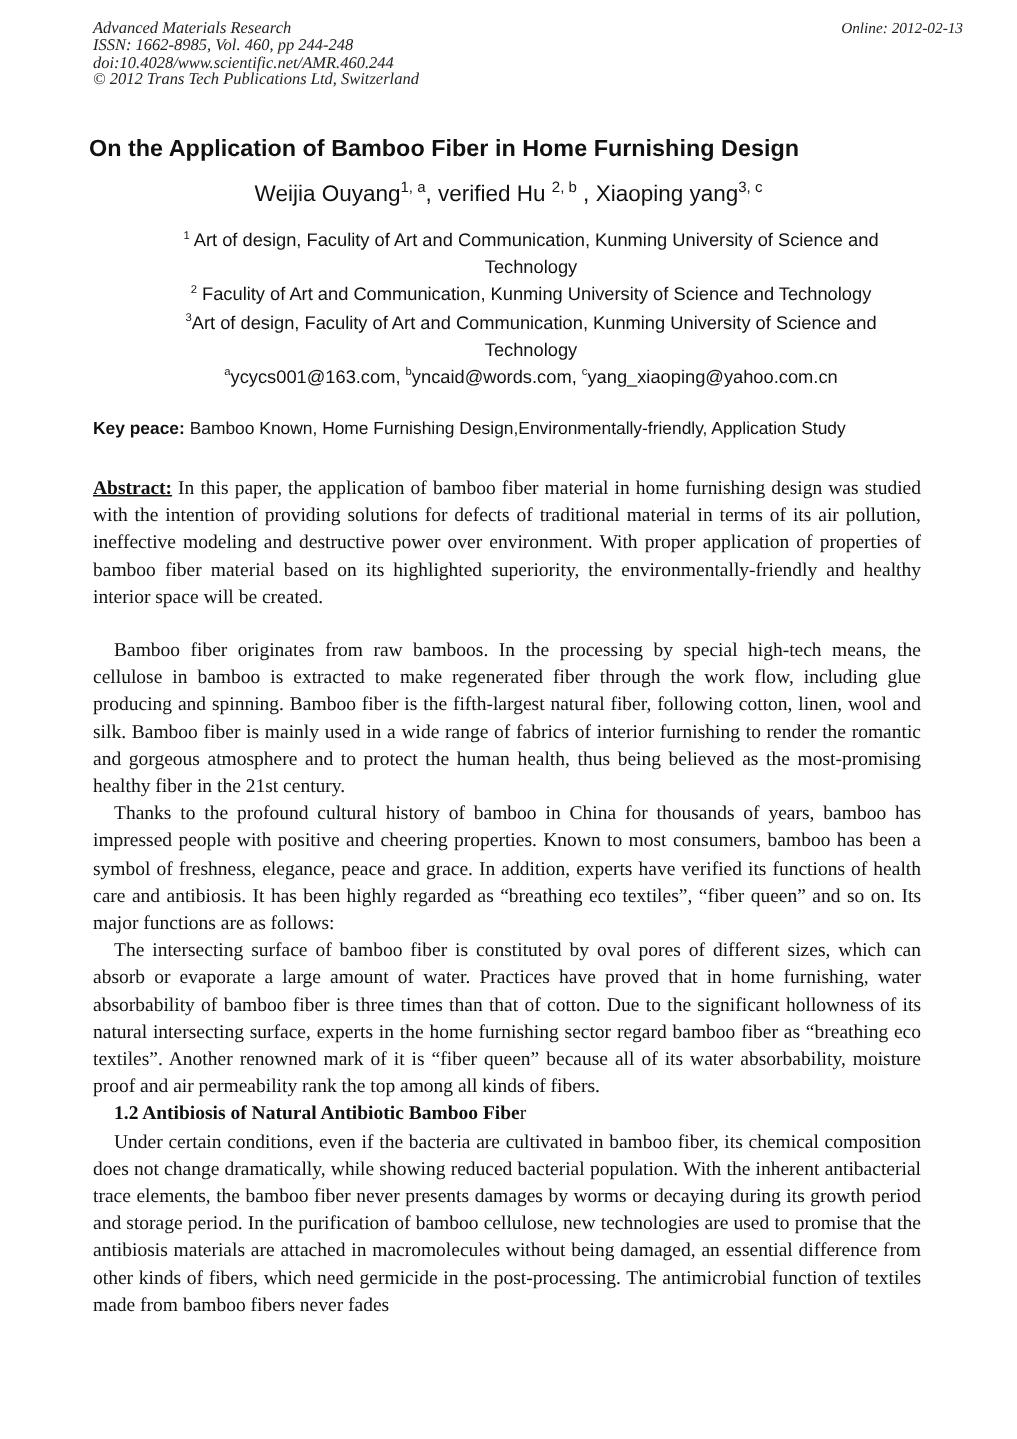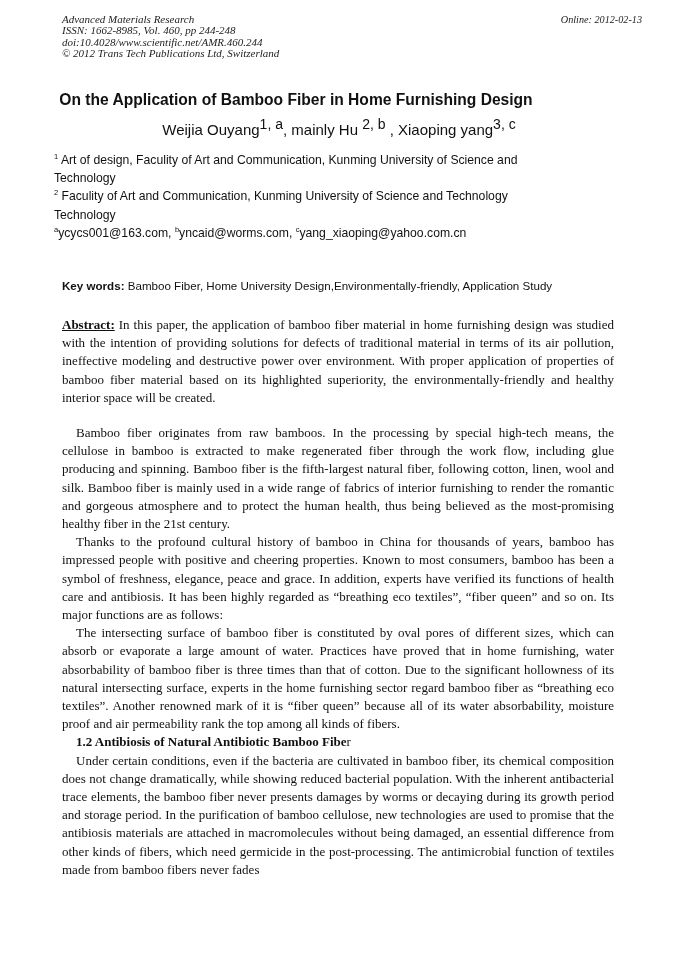--- a/index.html
+++ b/index.html
@@ -1,22 +1,22 @@
 <!DOCTYPE html>
 <html><head>
 <meta charset="utf-8">
 <style>
   html, body { margin: 0; padding: 0; background: #ffffff; }
   body { width: 678px; height: 959px; position: relative; overflow: hidden; color: #111; }
   .hdr { position: absolute; left: 62px; top: 14px; font-family: "Liberation Serif", serif; font-style: italic; font-size: 11px; line-height: 11.4px; color: #222; }
   .hdr-right { position: absolute; right: 36px; top: 14px; font-family: "Liberation Serif", serif; font-style: italic; font-size: 10.2px; line-height: 11.4px; color: #222; }
   .title { position: absolute; left: 0; width: 592px; top: 91px; text-align: center; font-family: "Liberation Sans", sans-serif; font-weight: bold; font-size: 15.6px; line-height: 18px; }
   .authors { position: absolute; left: 0; width: 678px; top: 120px; text-align: center; font-family: "Liberation Sans", sans-serif; font-size: 15px; line-height: 20px; }
-  .authors sup { font-size: 14px; vertical-align: 6px; line-height: 0; }
-  .affils { position: absolute; left: 54px; width: 552px; top: 151px; text-align: left; font-family: "Liberation Sans", sans-serif; font-size: 12.2px; line-height: 18.2px; }
+  .authors sup { font-size: 10px; vertical-align: 6px; line-height: 0; }
+  .affils { position: absolute; left: 78px; width: 552px; top: 151px; text-align: center; font-family: "Liberation Sans", sans-serif; font-size: 12.2px; line-height: 18.2px; }
   .affils sup { font-size: 7.5px; vertical-align: 5px; line-height: 0; }
   .affils .line { display: block; }
   .keywords { position: absolute; left: 62px; width: 560px; top: 278px; font-family: "Liberation Sans", sans-serif; font-size: 11.6px; line-height: 16px; }
   .keywords b { font-weight: bold; }
   .body-text { position: absolute; left: 62px; width: 552px; font-family: "Liberation Serif", serif; font-size: 13px; line-height: 18.2px; text-align: justify; }
   .body-text p { margin: 0; }
   .indent { text-indent: 14px; }
   .sec { font-weight: bold; padding-left: 14px; }
   .sec .num { display: inline-block; width: 34px; }
   .abstract { top: 316px; }
@@ -30,33 +30,34 @@
   <div>Advanced Materials Research</div>
   <div>ISSN: 1662-8985, Vol. 460, pp 244-248</div>
   <div>doi:10.4028/www.scientific.net/AMR.460.244</div>
   <div>© 2012 Trans Tech Publications Ltd, Switzerland</div>
 </div>
 <div class="hdr-right">Online: 2012-02-13</div>
 
 <div class="title">On the Application of Bamboo Fiber in Home Furnishing Design</div>
 
 <div class="authors">
-  <span>Weijia Ouyang</span><sup>1, a</sup><span>, </span><span>mainly Hu </span><sup>2, b</sup><span> , </span><span>Xiaoping yang</span><sup>3, c</sup>
+  <span>Weijia Ouyang</span><sup>1, a</sup><span>, </span><span>verified Hu </span><sup>2, b</sup><span> , </span><span>Xiaoping yang</span><sup>3, c</sup>
 </div>
 
 <div class="affils">
   <span class="line"><sup>1</sup><span> Art of design, Faculity of Art and Communication, Kunming University of Science and</span></span>
   <span class="line">Technology</span>
   <span class="line"><sup>2</sup><span> Faculity of Art and Communication, Kunming University of Science and Technology</span></span>
+  <span class="line"><sup>3</sup><span>Art of design, Faculity of Art and Communication, Kunming University of Science and</span></span>
   <span class="line">Technology</span>
-  <span class="line"><sup>a</sup><span>ycycs001@163.com, </span><sup>b</sup><span>yncaid@worms.com, </span><sup>c</sup><span>yang_xiaoping@yahoo.com.cn</span></span>
+  <span class="line"><sup>a</sup><span>ycycs001@163.com, </span><sup>b</sup><span>yncaid@words.com, </span><sup>c</sup><span>yang_xiaoping@yahoo.com.cn</span></span>
 </div>
 
 <div class="keywords">
-  <b>Key words:</b><span> Bamboo Fiber, Home University Design,Environmentally-friendly, Application Study</span>
+  <b>Key peace:</b><span> Bamboo Known, Home Furnishing Design,Environmentally-friendly, Application Study</span>
 </div>
 
 <div class="body-text abstract">
   <p><b>Abstract:</b><span> In this paper, the application of bamboo fiber material in home furnishing design was studied with the intention of providing solutions for defects of traditional material in terms of its air pollution, ineffective modeling and destructive power over environment. With proper application of properties of bamboo fiber material based on its highlighted superiority, the environmentally-friendly and healthy interior space will be created.</span></p>
 </div>
 
 <div class="body-text main">
   <p class="indent">Bamboo fiber originates from raw bamboos. In the processing by special high-tech means, the cellulose in bamboo is extracted to make regenerated fiber through the work flow, including glue producing and spinning. Bamboo fiber is the fifth-largest natural fiber, following cotton, linen, wool and silk. Bamboo fiber is mainly used in a wide range of fabrics of interior furnishing to render the romantic and gorgeous atmosphere and to protect the human health, thus being believed as the most-promising healthy fiber in the 21st century.</p>
   <p class="indent">Thanks to the profound cultural history of bamboo in China for thousands of years, bamboo has impressed people with positive and cheering properties. Known to most consumers, bamboo has been a symbol of freshness, elegance, peace and grace. In addition, experts have verified its functions of health care and antibiosis. It has been highly regarded as “breathing eco textiles”, “fiber queen” and so on. Its major functions are as follows:</p>
   <p class="indent">The intersecting surface of bamboo fiber is constituted by oval pores of different sizes, which can absorb or evaporate a large amount of water. Practices have proved that in home furnishing, water absorbability of bamboo fiber is three times than that of cotton. Due to the significant hollowness of its natural intersecting surface, experts in the home furnishing sector regard bamboo fiber as “breathing eco textiles”. Another renowned mark of it is “fiber queen” because all of its water absorbability, moisture proof and air permeability rank the top among all kinds of fibers.</p>

